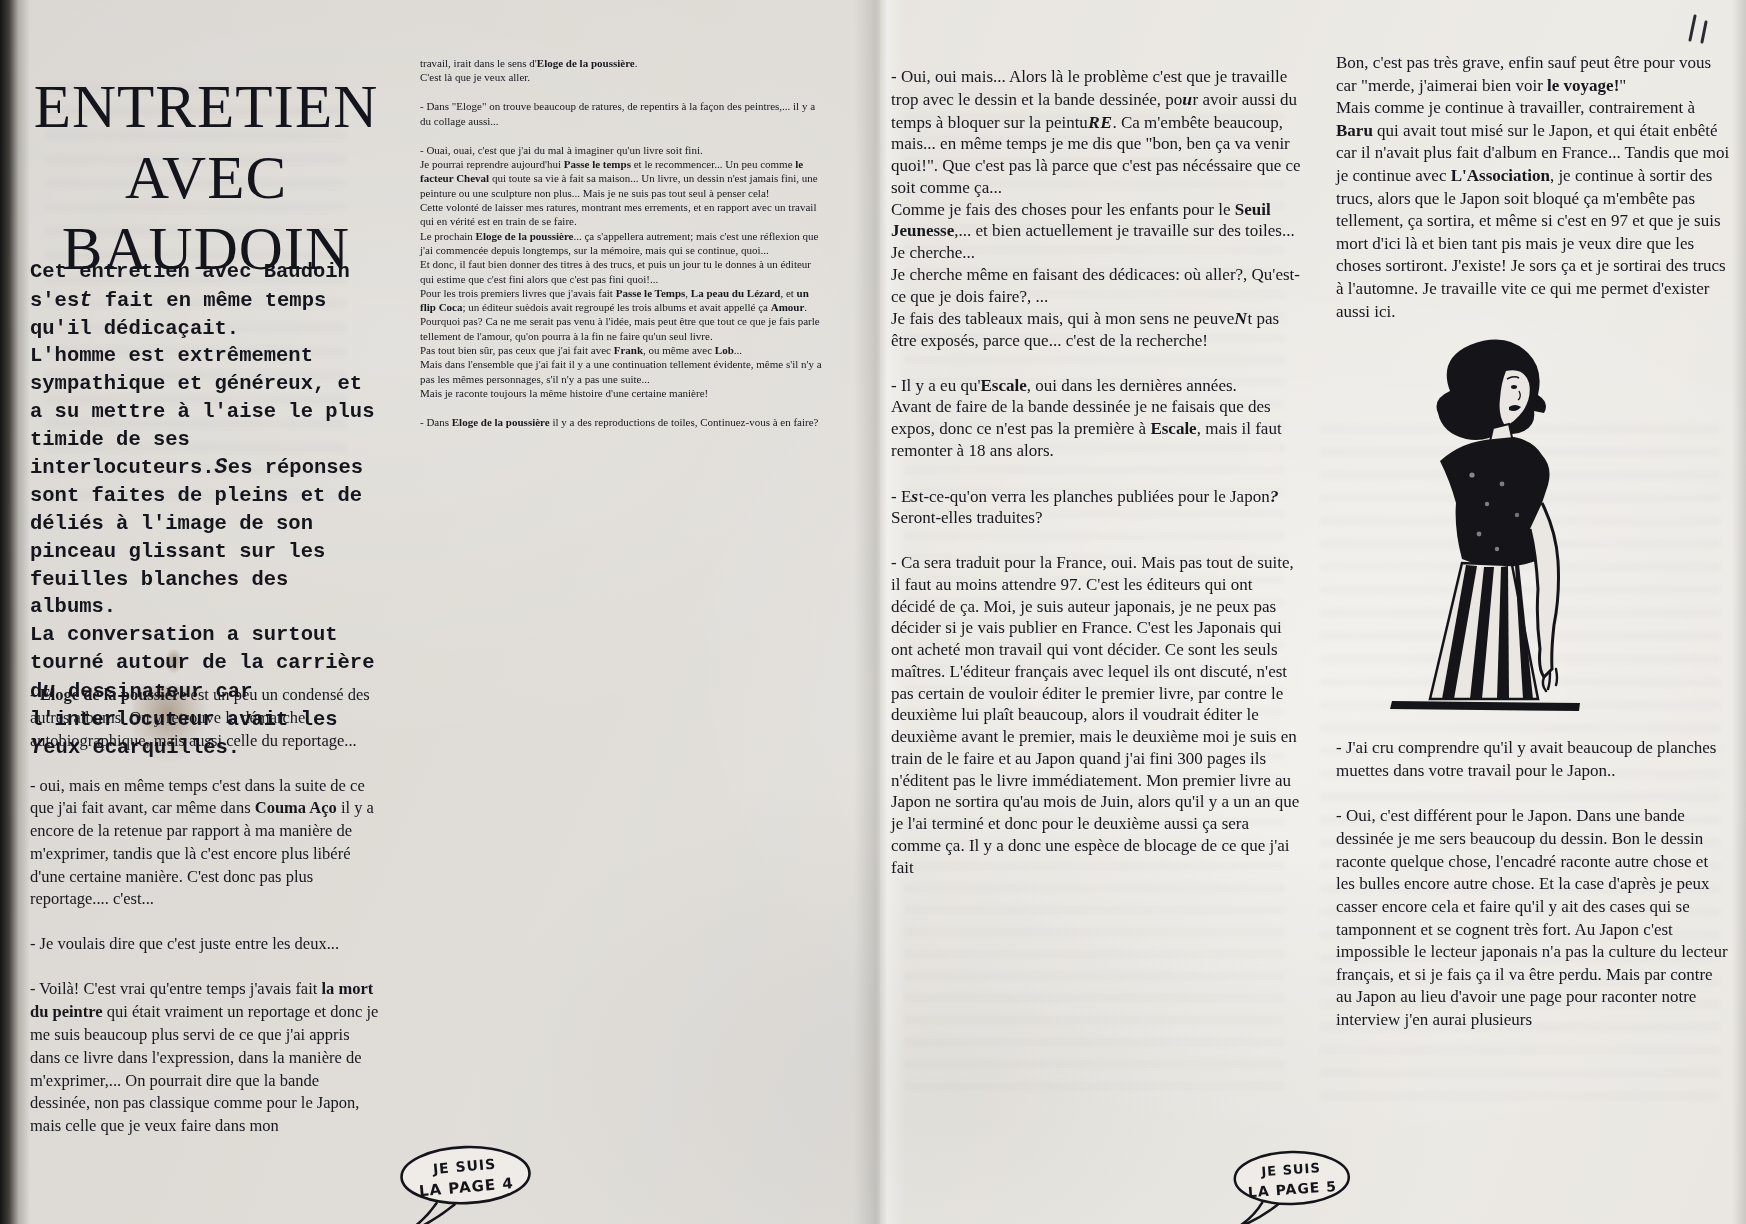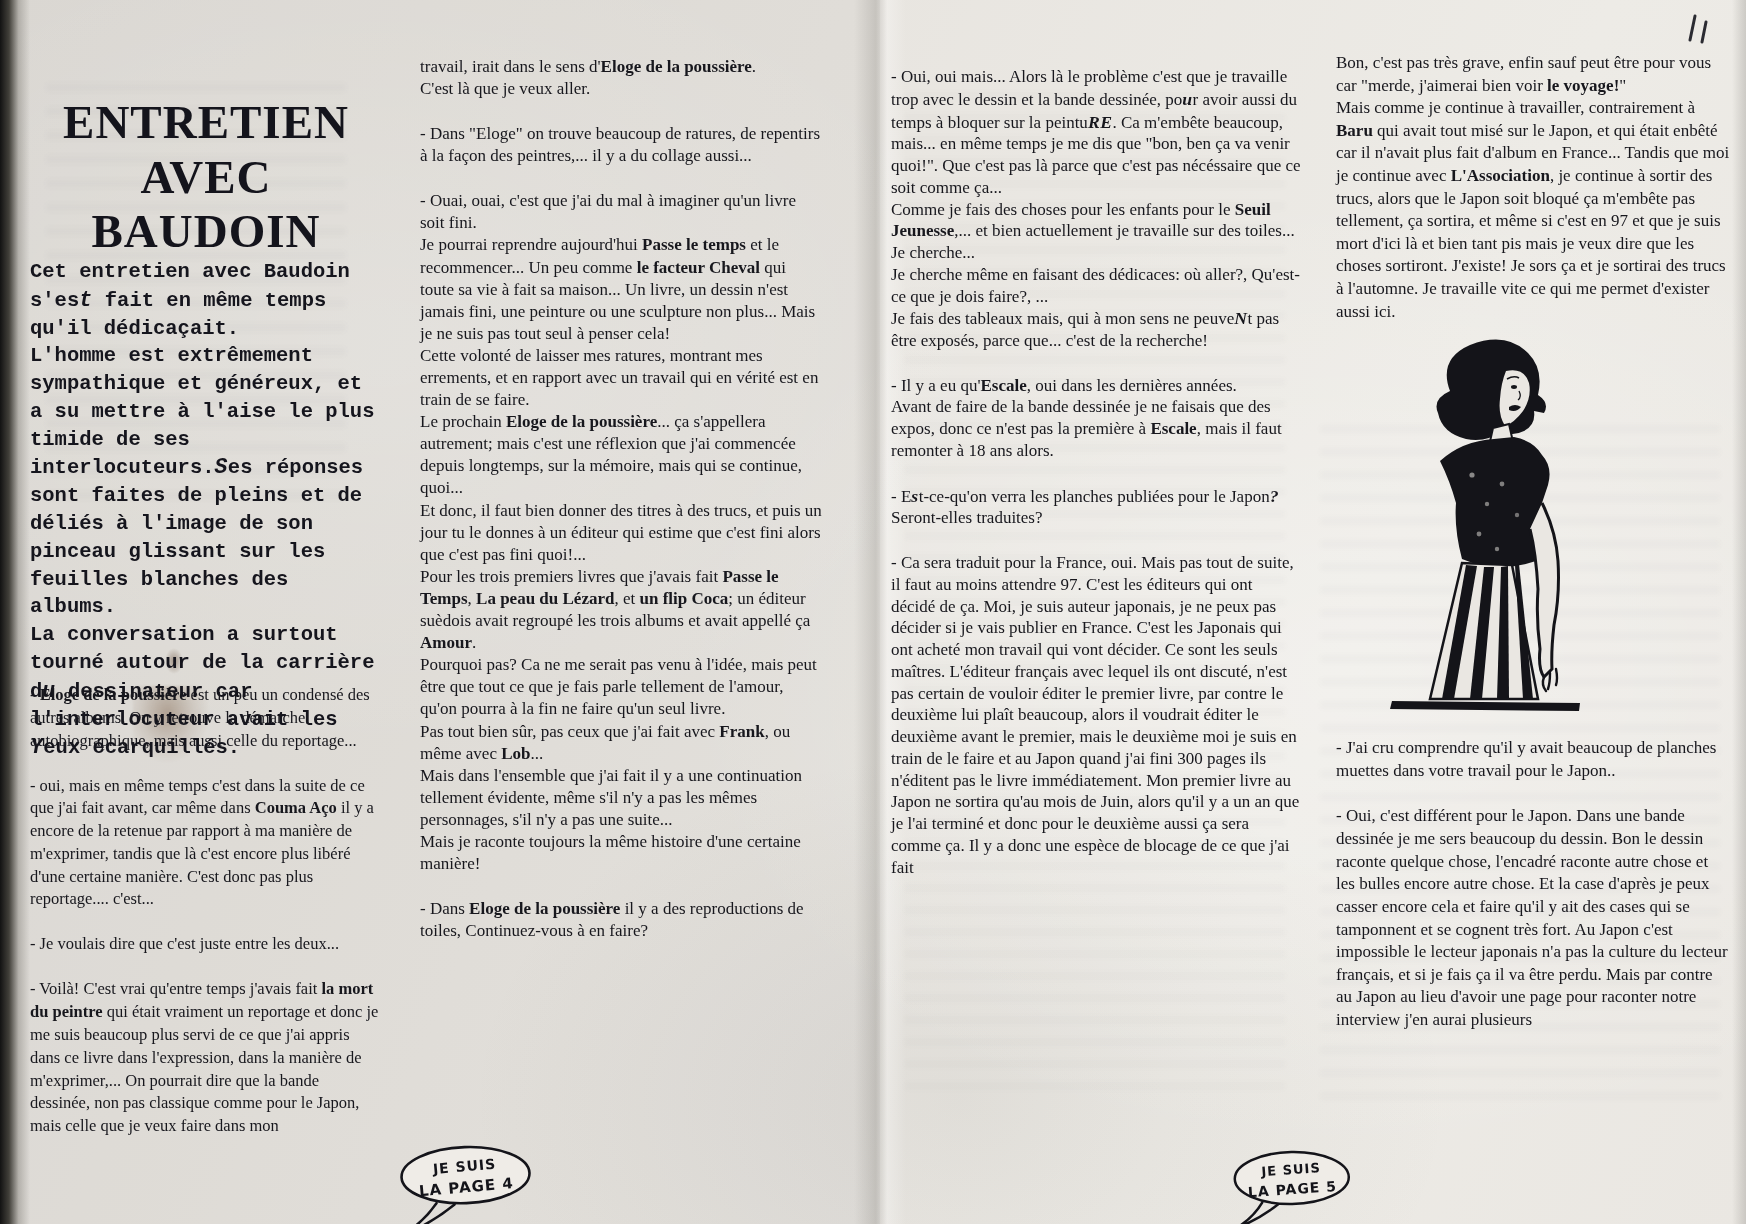--- a/index.html
+++ b/index.html
@@ -27,31 +27,31 @@
     background:repeating-linear-gradient(0deg,rgba(95,95,108,.06) 0 9px,transparent 9px 24px);}
   .ghost.g2{left:905px;top:90px;width:380px;height:1000px;opacity:.5;
     background:repeating-linear-gradient(0deg,rgba(95,95,108,.05) 0 8px,transparent 8px 22px);}
   .ghost.g3{left:1320px;top:420px;width:400px;height:680px;opacity:.5;
     background:repeating-linear-gradient(0deg,rgba(95,95,108,.055) 0 8px,transparent 8px 23px);}
   .stain1{position:absolute;left:133px;top:686px;width:76px;height:76px;filter:blur(1px);
     background:radial-gradient(ellipse at 45% 35%,rgba(108,76,48,.40),rgba(108,76,48,.12) 45%,transparent 72%);}
   .stain2{position:absolute;left:165px;top:648px;width:18px;height:26px;filter:blur(.5px);
     background:radial-gradient(ellipse,rgba(90,62,40,.45),transparent 70%);}
 
-  .titlebox{position:absolute;left:30px;top:95px;width:352px;text-align:center;
-    font-weight:700;font-size:47px;line-height:1.16;letter-spacing:1px;color:#14141c;}
+  .titlebox{position:absolute;left:30px;top:72px;width:352px;text-align:center;
+    font-weight:400;font-size:61px;line-height:1.16;letter-spacing:1px;color:#14141c;}
   .col{position:absolute;}
   .col p.para{margin:0;}
   .col p.gap{margin-top:1.35em;}
   .bd{font-weight:700;}
   .hand{font-style:italic;font-weight:700;font-size:1.04em;letter-spacing:.5px;}
 
   .intro{left:30px;top:258px;width:352px;font-weight:700;font-size:20.5px;line-height:1.355;color:#15151d;font-family:Liberation Mono, monospace;}
   .c1{left:30px;top:684px;width:352px;font-size:16.5px;line-height:1.38;}
-  .c2{left:420px;top:56px;width:402px;font-size:17px;line-height:1.3;}
+  .c2{left:420px;top:56px;width:402px;font-size:11px;line-height:1.3;}
   .c3{left:891px;top:66px;width:410px;font-size:17px;line-height:1.28;}
   .c4wrap{position:absolute;left:1336px;top:52px;width:394px;font-size:17px;line-height:1.33;}
   .c4wrap .inner p.para{margin:0;}
   .c4wrap .inner p.gap{margin-top:1.35em;}
   .illo{display:block;margin:10px 0 12px 30px;}
 
   .bubble{position:absolute;}
   .bub4{left:394px;top:1142px;transform:rotate(-2deg);}
   .bub5{left:1228px;top:1148px;transform:rotate(-1deg);}
   .bubble text{font-family:"DejaVu Sans","Liberation Sans",sans-serif;font-weight:700;

